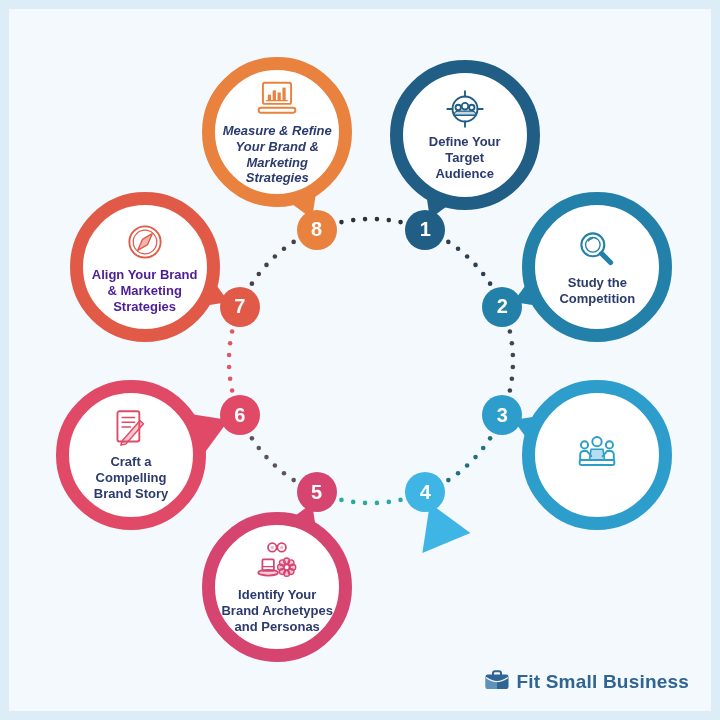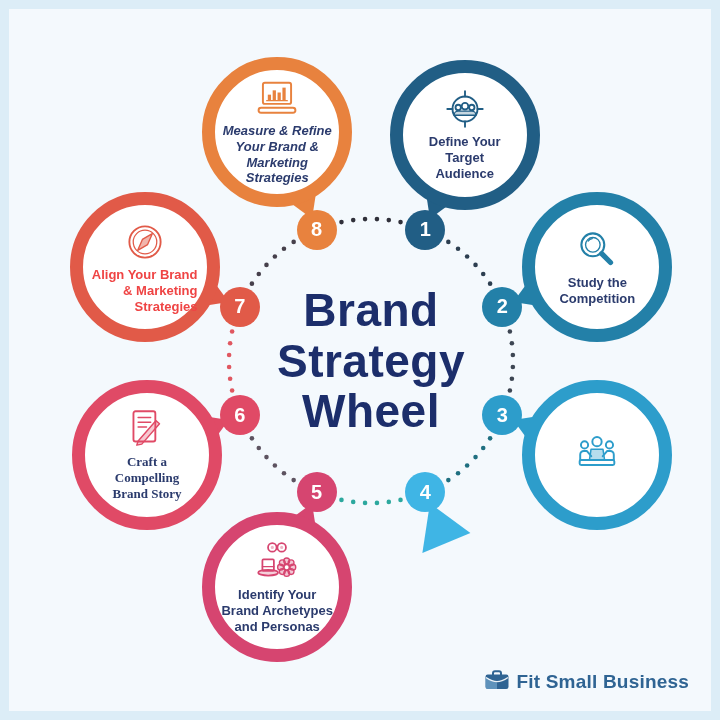--- a/index.html
+++ b/index.html
@@ -83,25 +83,20 @@
       <circle cx="284.66125702786616" cy="232.90877935174979" r="2.3" fill="#46404b"></circle>
       <polygon points="303.0667514157762,209.72255199326185 262.59049597878385,179.9455013367688 310.6322316693708,160.04596285378415" fill="#e8823e"></polygon>
       <circle cx="332.4765399038781" cy="213.10304069579962" r="2.3" fill="#30303a"></circle>
       <circle cx="344.2026808338687" cy="211.11971241334416" r="2.3" fill="#30303a"></circle>
       <circle cx="356.05365717045373" cy="210.1245581259621" r="2.3" fill="#30303a"></circle>
       <circle cx="367.9463428295463" cy="210.1245581259621" r="2.3" fill="#30303a"></circle>
       <circle cx="379.7973191661312" cy="211.11971241334413" r="2.3" fill="#30303a"></circle>
       <circle cx="391.5234600961217" cy="213.10304069579956" r="2.3" fill="#30303a"></circle>
     </svg>
 
-  <div class="title" style="color: rgb(28, 46, 107);">
-    <div>Brand</div>
-    <div>Strategy</div>
-    <div>Wheel</div>
-  </div>
 
   <div class="step" style="left: 513.35px; top: 183.243px;">
     <div class="ring" style="border-color: rgb(35, 128, 168); color: rgb(35, 128, 168);">
       <span class="icon">
         <svg width="50" height="44" viewBox="0 0 48 42" fill="none" stroke="currentColor" stroke-width="2" stroke-linecap="round" stroke-linejoin="round">
           <circle cx="20" cy="16" r="11"></circle>
           <circle cx="20" cy="16" r="7" stroke-width="1.3"></circle>
           <path d="M28.5 24.5 37 33" stroke-width="5"></path>
           <path d="M15.5 12.5a5 5 0 0 1 4-2.5" stroke-width="1.2"></path>
         </svg>
@@ -169,21 +164,21 @@
           </g>
           <circle cx="33.3" cy="26" r="2.7" fill="#fff"></circle>
         </svg>
       </span>
       <div class="label" style="color: rgb(43, 59, 109);">Identify Your
 Brand Archetypes
 and Personas</div>
     </div>
   </div>
 
-  <div class="step" style="left: 63px; top: 370.757px; font-family: Liberation Serif, serif;">
+  <div class="step" style="left: 47px; top: 370.757px;">
     <div class="ring" style="border-color: rgb(224, 74, 102); color: rgb(224, 74, 102);">
       <span class="icon">
         <svg width="50" height="44" viewBox="0 0 48 40" fill="none" stroke="currentColor" stroke-width="1.8" stroke-linecap="round" stroke-linejoin="round">
           <rect x="11" y="3" width="21" height="29" rx="2" fill="#fff"></rect>
           <path d="M15.5 9h12 M15.5 13.5h12 M15.5 18h8" stroke-width="1.5"></path>
           <path d="M15.5 31.5 32.5 12l3.5 3-17 19.5-4.8 1z" fill="currentColor" fill-opacity=".3" stroke-width="1.4"></path>
         </svg>
       </span>
       <div class="label" style="color: rgb(43, 59, 109);">Craft a
 Compelling
@@ -193,21 +188,21 @@
 
   <div class="step" style="left: 60.6495px; top: 183.243px;">
     <div class="ring" style="border-color: rgb(225, 90, 72); color: rgb(225, 90, 72);">
       <span class="icon">
         <svg width="50" height="44" viewBox="0 0 48 42" fill="none" stroke="currentColor" stroke-width="1.8" stroke-linecap="round" stroke-linejoin="round">
           <circle cx="24" cy="21" r="15"></circle>
           <circle cx="24" cy="21" r="11.3" stroke-width="1.2"></circle>
           <polygon points="31,13 26.5,23.5 17,29 21.5,18.5" fill="currentColor" fill-opacity=".45" stroke-width="1.3"></polygon>
         </svg>
       </span>
-      <div class="label" style="color: #ef4444; text-align: right;">Align Your Brand
+      <div class="label" style="color: #4c1d95;">Align Your Brand
 &amp; Marketing
 Strategies</div>
     </div>
   </div>
 
   <div class="step" style="left: 193.243px; top: 48px; font-style: italic;">
     <div class="ring" style="border-color: rgb(232, 130, 62); color: rgb(232, 130, 62);">
       <span class="icon">
         <svg width="52" height="42" viewBox="0 0 48 36" fill="none" stroke="currentColor" stroke-width="1.8" stroke-linecap="round" stroke-linejoin="round">
           <rect x="11" y="3" width="26" height="19.5" rx="1.8" fill="#fff"></rect>

